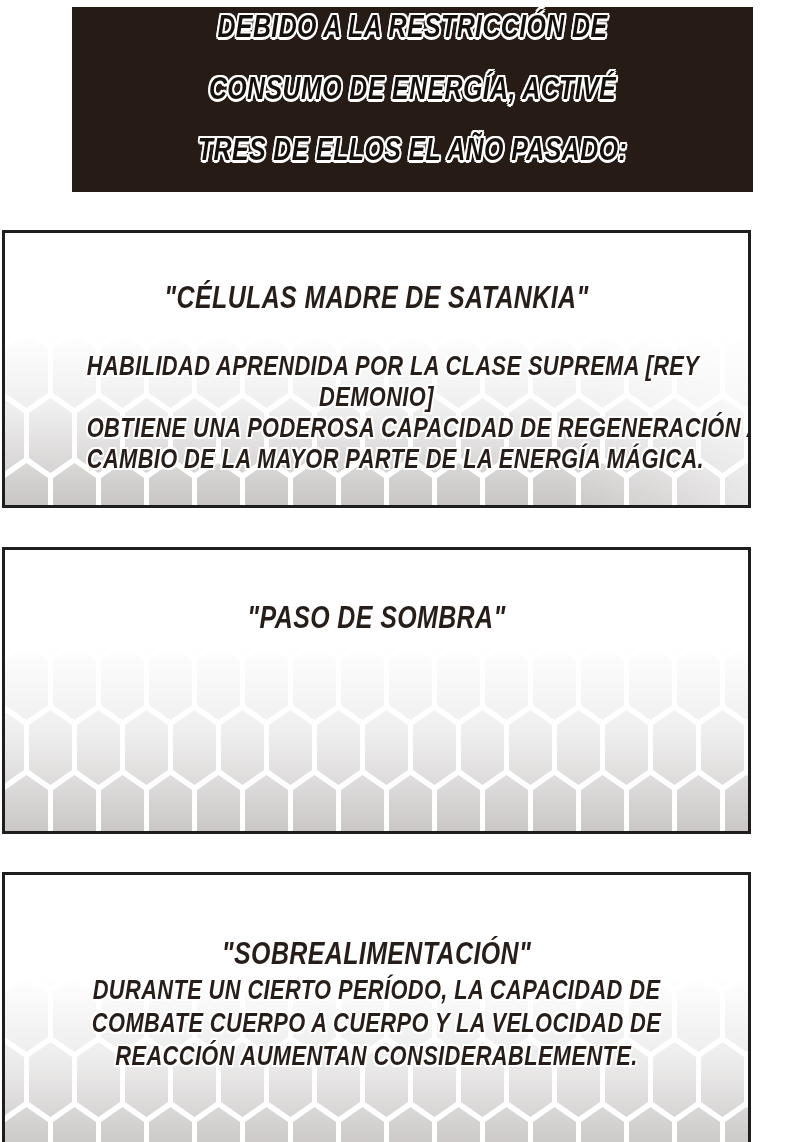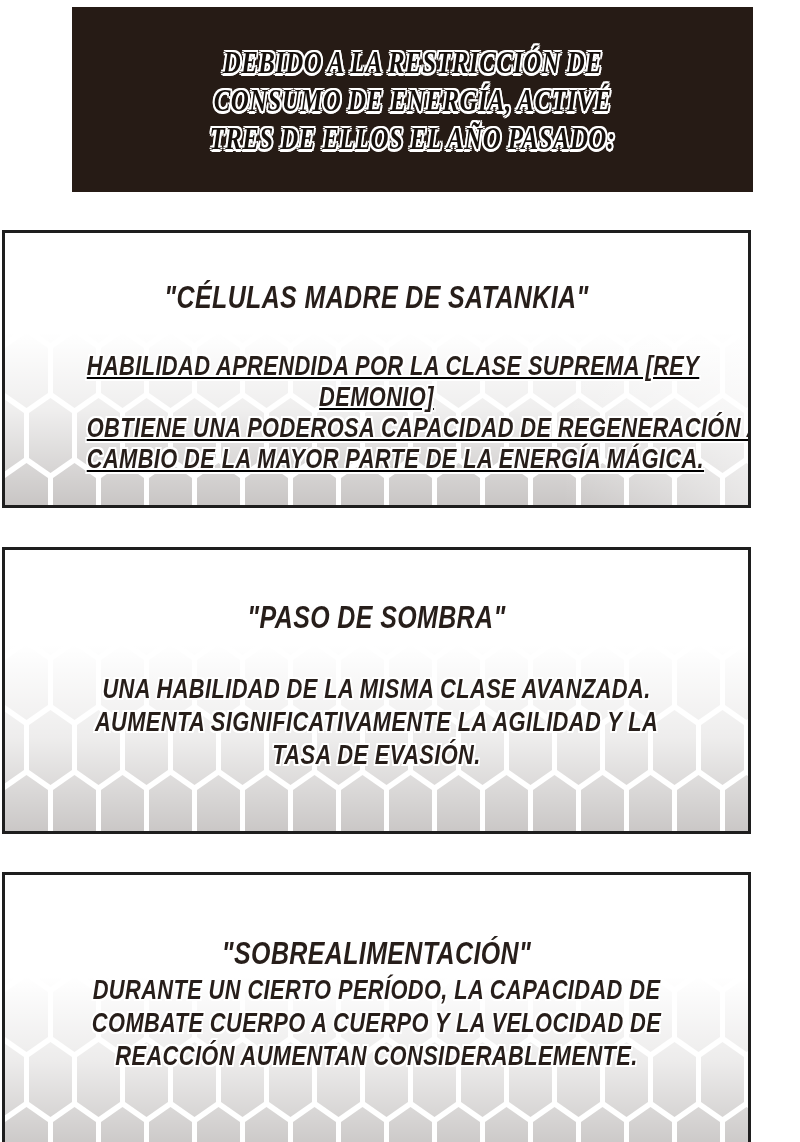--- a/index.html
+++ b/index.html
@@ -6,22 +6,22 @@
   body{
     width:800px;height:1142px;overflow:hidden;
     font-family:"Liberation Sans","DejaVu Sans",sans-serif;
   }
   .page{position:relative;width:800px;height:1142px;background:#ffffff;}
 
   
   .narration{
     position:absolute;left:72px;top:7px;width:681px;height:185px;
     background:var(--narration-bg,#261b15);
-    display:flex;flex-direction:column;justify-content:center;
-    padding-bottom:0;box-sizing:border-box;font-family:Liberation Serif, serif;
+    display:flex;flex-direction:column;justify-content:space-between;
+    padding-bottom:24px;box-sizing:border-box;
   }
   .n-line{
     white-space:nowrap;text-align:center;
     font-weight:bold;font-style:italic;
     font-size:32px;line-height:38px;
     color:#16100c;
     transform:scaleX(0.78);transform-origin:50% 50%;
     text-shadow:
       -2px -2px 0 #fff, 2px -2px 0 #fff, -2px 2px 0 #fff, 2px 2px 0 #fff,
       -2.5px 0 0 #fff, 2.5px 0 0 #fff, 0 -2.5px 0 #fff, 0 2.5px 0 #fff;
@@ -51,21 +51,21 @@
     letter-spacing:0.5px;
     text-shadow:
       -2px -2px 0 #fff, 2px -2px 0 #fff, -2px 2px 0 #fff, 2px 2px 0 #fff,
       -2px 0 0 #fff, 2px 0 0 #fff, 0 -2px 0 #fff, 0 2px 0 #fff;
   }
   .panel-title{font-size:32px;line-height:40px;}
   .p-line{font-size:28px;}
 
   #panel1 .panel-title{margin-top:44px;}
   #panel1 .p-line{line-height:31px;}
-  #panel1 .panel-body{margin-top:33px;text-decoration:underline;}
+  #panel1 .panel-body{margin-top:33px;}
 
   #panel2 .panel-title{margin-top:47px;}
   #panel2 .p-line{line-height:33px;}
   #panel2 .panel-body{margin-top:35px;}
 
   #panel3 .panel-title{margin-top:58px;}
   #panel3 .p-line{line-height:33px;}
   #panel3 .panel-body{}
 </style>
 </head>
@@ -136,25 +136,20 @@
           <stop offset="0" stop-color="#ffffff" stop-opacity="1"></stop>
           <stop offset="0.5" stop-color="#ffffff" stop-opacity="0.7"></stop>
           <stop offset="1" stop-color="#ffffff" stop-opacity="0.08"></stop>
         </linearGradient>
       </defs>
       <rect width="743" height="186" fill="url(#hexp2)"></rect>
       <rect width="743" height="186" fill="url(#fade2)"></rect>
     </svg>
     <div class="panel-content">
       <div class="panel-title">"PASO DE SOMBRA"</div>
-      <div class="panel-body">
-        <div class="p-line">UNA HABILIDAD DE LA MISMA CLASE AVANZADA.</div>
-        <div class="p-line">AUMENTA SIGNIFICATIVAMENTE LA AGILIDAD Y LA</div>
-        <div class="p-line">TASA DE EVASIÓN.</div>
-      </div>
     </div>
   </section>
 
   <section class="panel" id="panel3">
     <svg class="hexes" width="743" height="168" viewBox="0 0 743 168">
       <defs>
         <path id="hx3" d="M21.5 0 L43 15 L43 60 L21.5 75 L0 60 L0 15 Z"></path>
         <pattern id="hexp3" width="48" height="130" patternUnits="userSpaceOnUse">
           <g fill="#c6c3c2">
             <use href="#hx3" x="0" y="0"></use>

